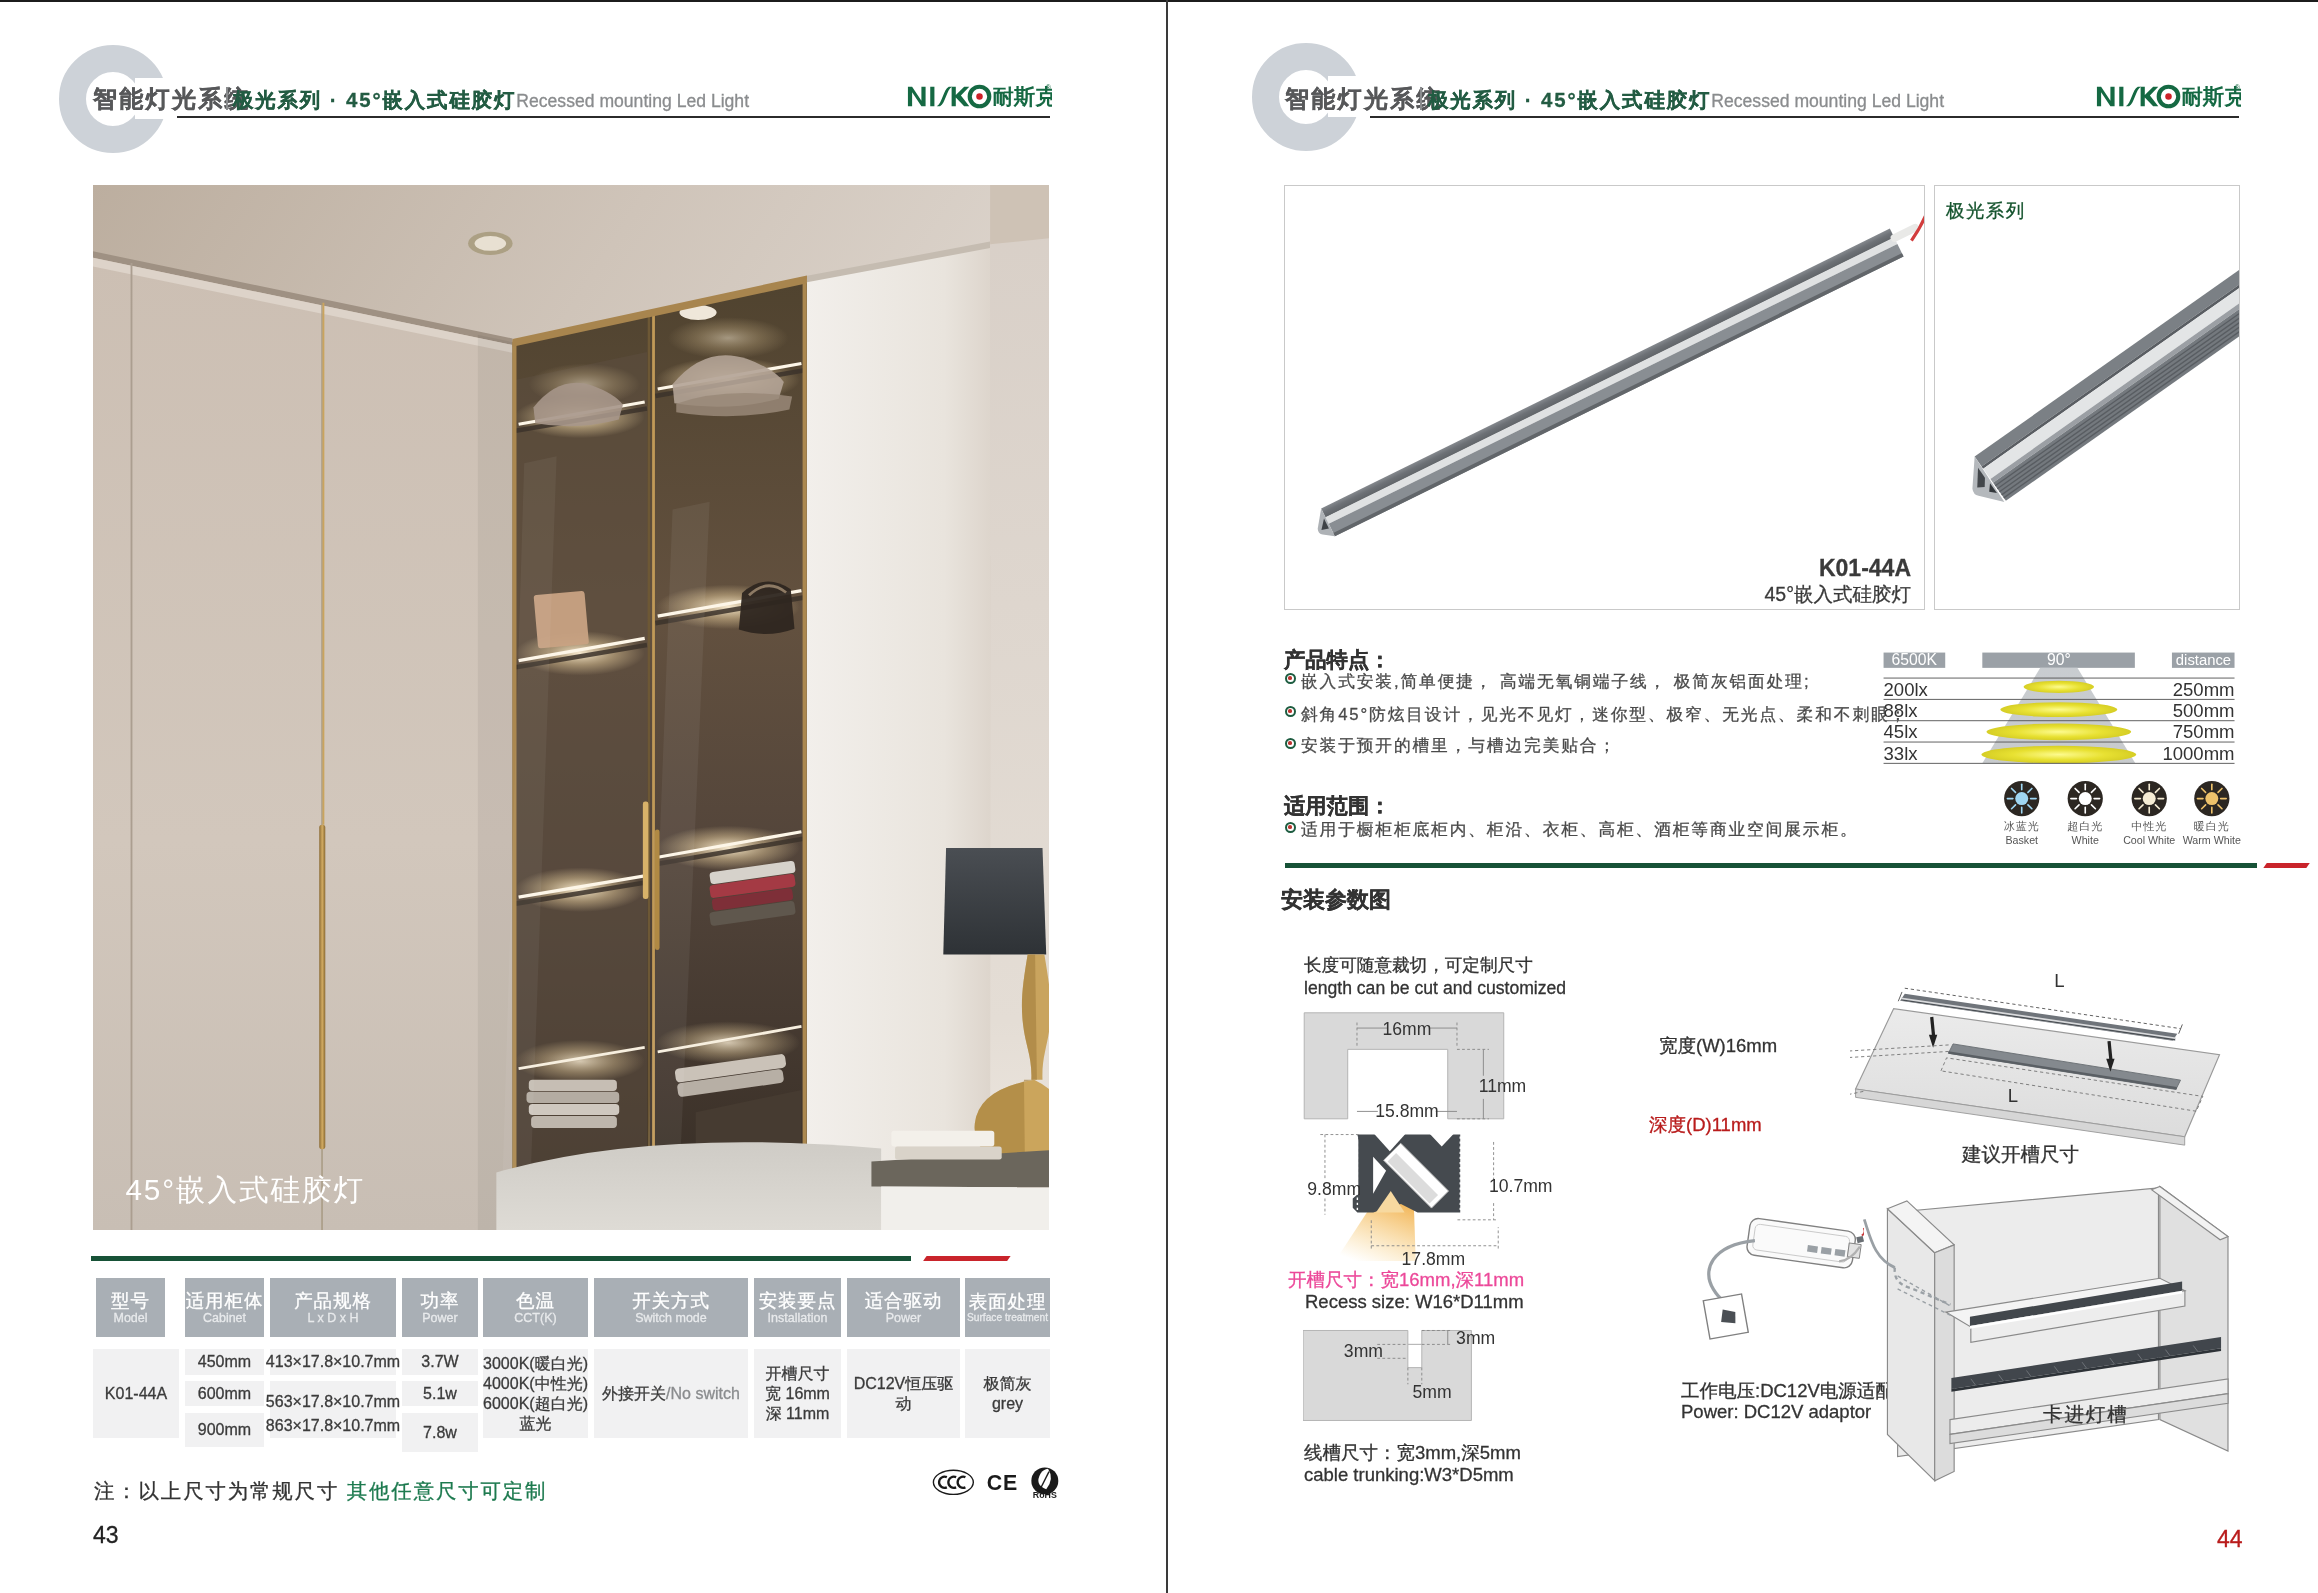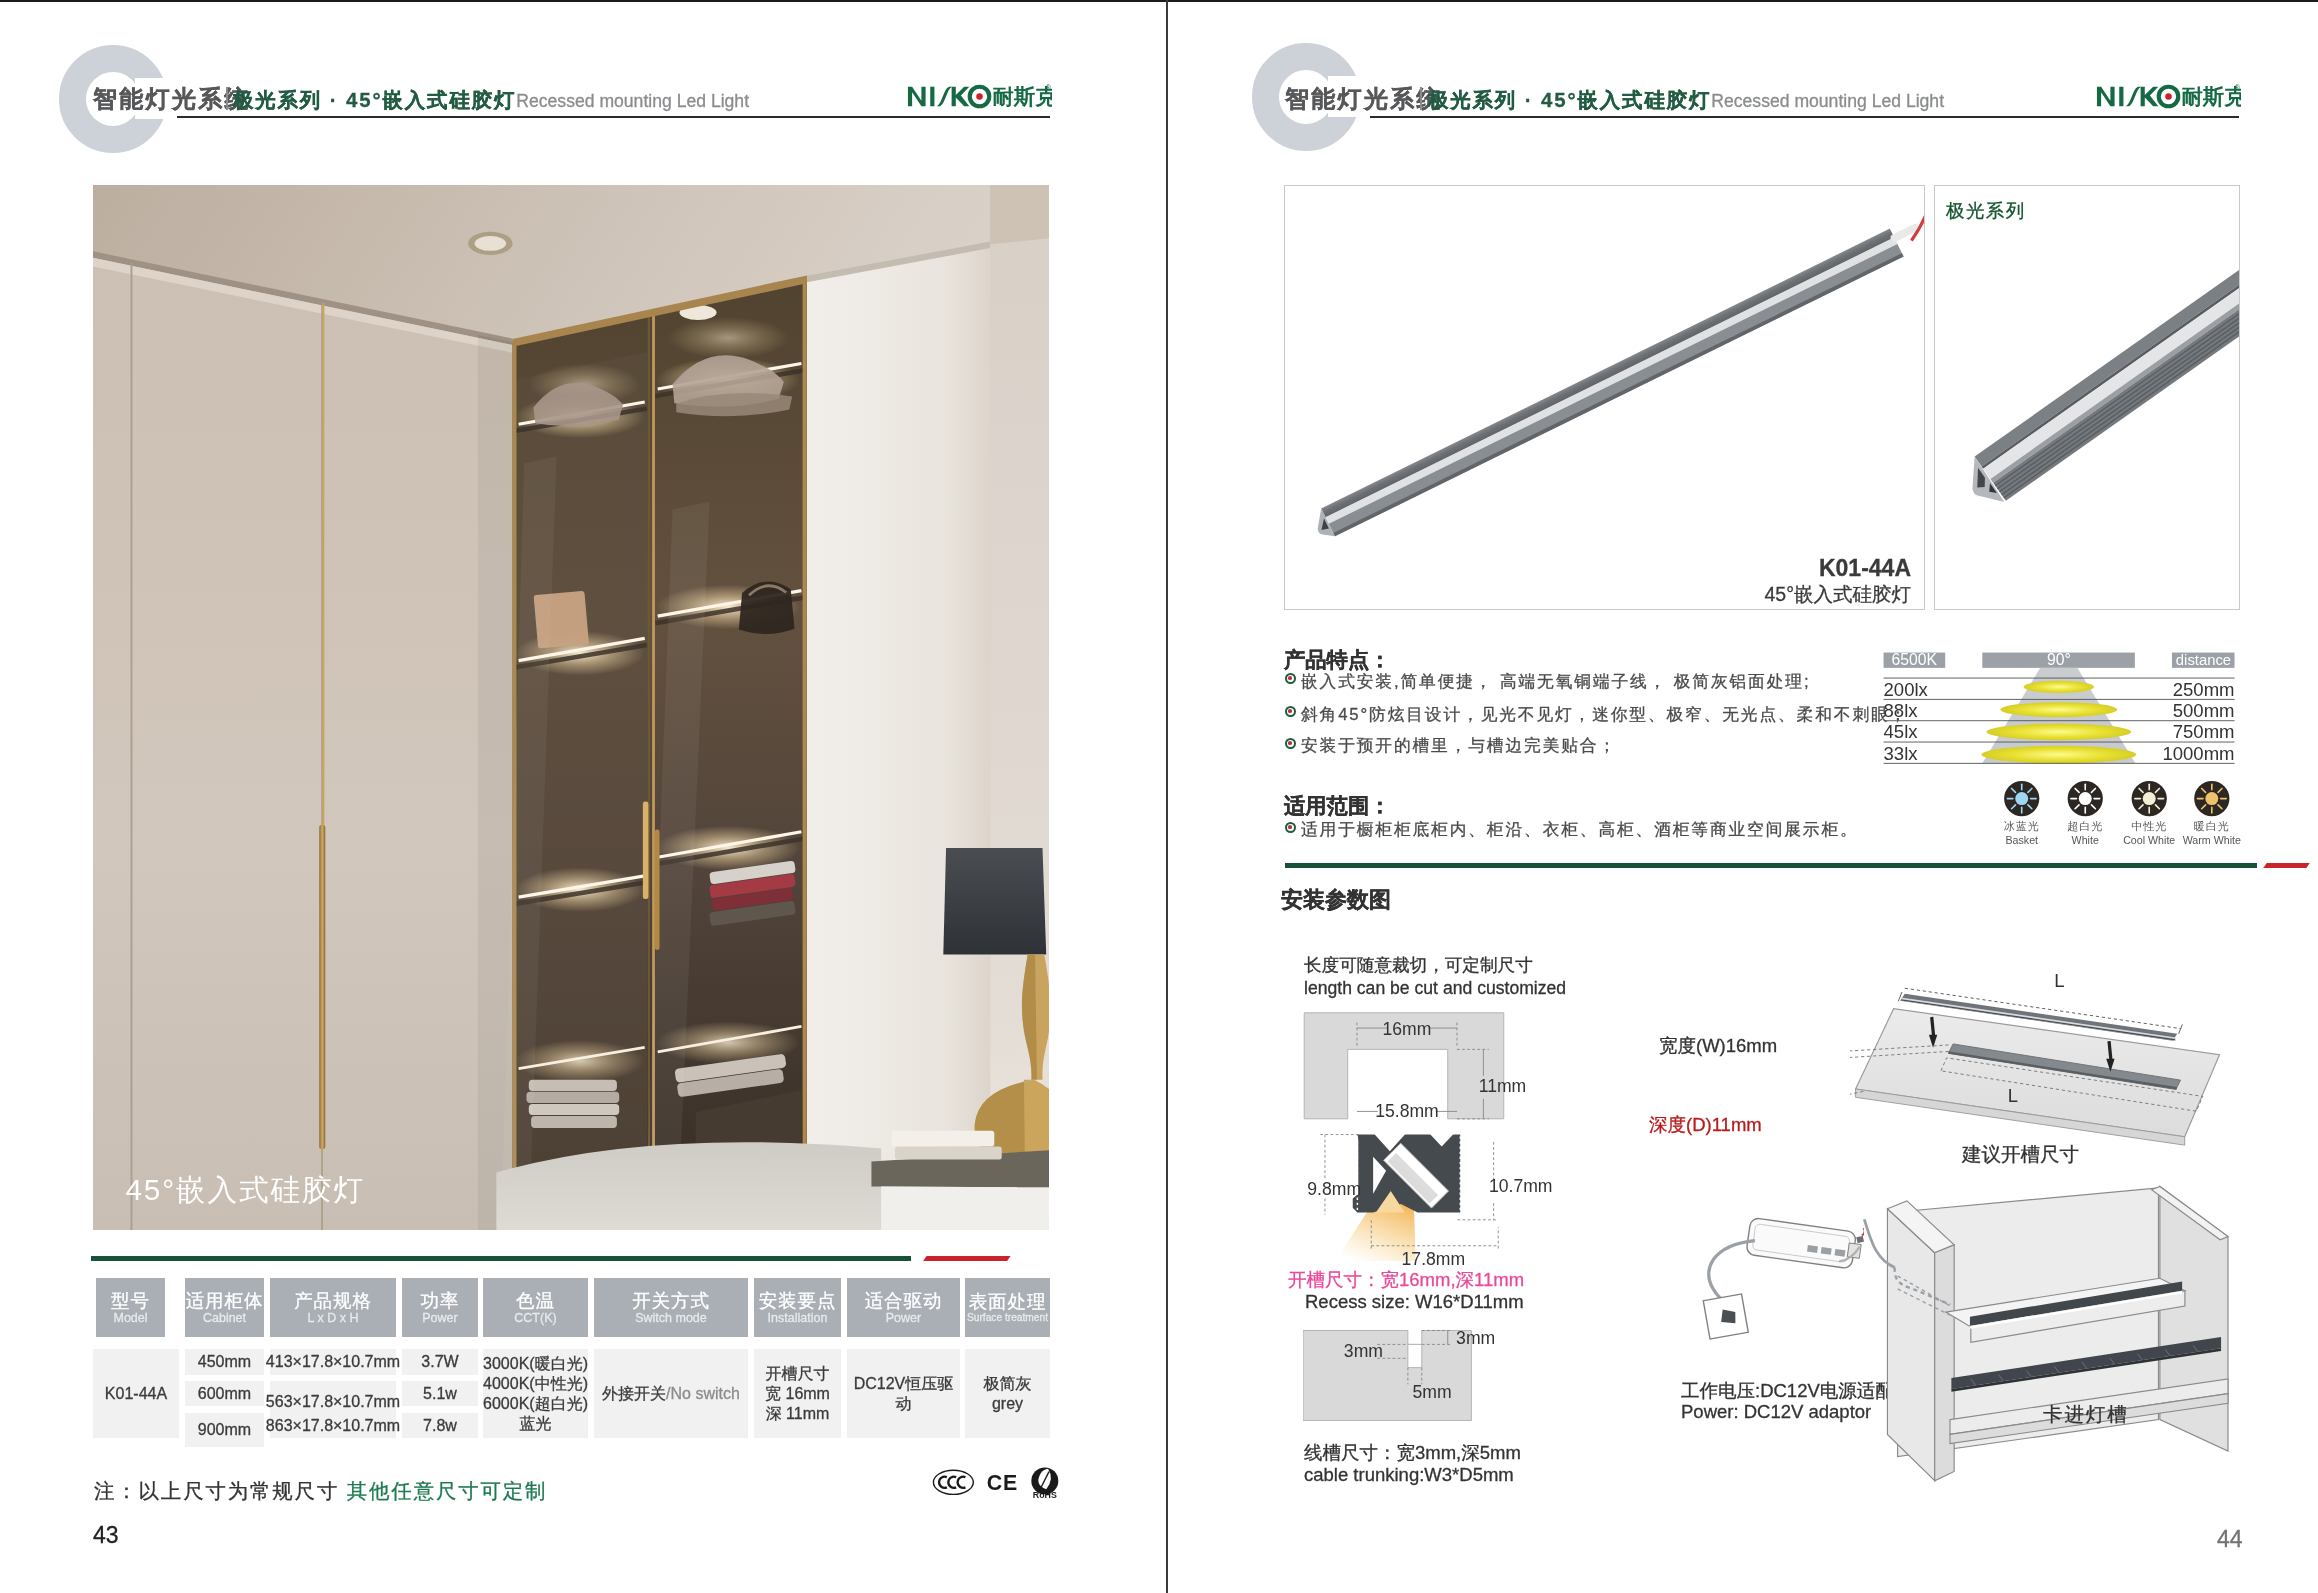--- a/index.html
+++ b/index.html
@@ -314,21 +314,21 @@
 <div class="td" style="left:270px;top:1349px;width:126px;height:26px">413×17.8×10.7mm</div>
 
 <div class="td" style="left:270px;top:1381px;width:126px;height:42px">563×17.8×10.7mm</div>
 
 <div class="td" style="left:270px;top:1413px;width:126px;height:25px">863×17.8×10.7mm</div>
 
 <div class="td" style="left:402px;top:1349px;width:76px;height:26px">3.7W</div>
 
 <div class="td" style="left:402px;top:1381px;width:76px;height:25px">5.1w</div>
 
-<div class="td" style="left:402px;top:1413px;width:76px;height:25px">7.8w</div>
+<div class="td" style="left:402px;top:1413px;width:76px;height:39px">7.8w</div>
 
 <div class="td" style="left:483px;top:1349px;width:105px;height:89px">
     <div>3000K(暖白光)<br>4000K(中性光)<br>6000K(超白光)<br>蓝光</div>
   </div>
 
 <div class="td" style="left:594px;top:1349px;width:154px;height:89px">外接开关<span style="color:#8a8c8e">/No switch</span></div>
 
 <div class="td" style="left:754px;top:1349px;width:87px;height:89px">
     <div>开槽尺寸<br>宽 16mm<br>深 11mm</div>
   </div>
@@ -784,14 +784,14 @@
 <path d="M86 212 C 42 192 34 150 20 108" fill="none" stroke="#9aa0a5" stroke-width="6"></path>
 <path d="M86 212 q-4 34 34 44 l86 36" fill="none" stroke="#9aa0a5" stroke-width="5" stroke-dasharray="9 8"></path>
 <g stroke="#9aa0a5" stroke-width="3" fill="none">
 <path d="M92 230 l116 66 M92 258 l120 60" stroke-dasharray="8 7"></path>
 </g>
 </svg>
   </div>
 
 <div class="abs" style="left:2043px;top:1401px;font-size:19.5px;color:#333;letter-spacing:1.9px">卡进灯槽</div>
 
-<div class="abs" style="left:2217px;top:1526px;font-size:23px;color:#737373">44</div>
+<div class="abs" style="left:2217px;top:1526px;font-size:23px;color:#b91c1c">44</div>
 
 
 </body></html>

